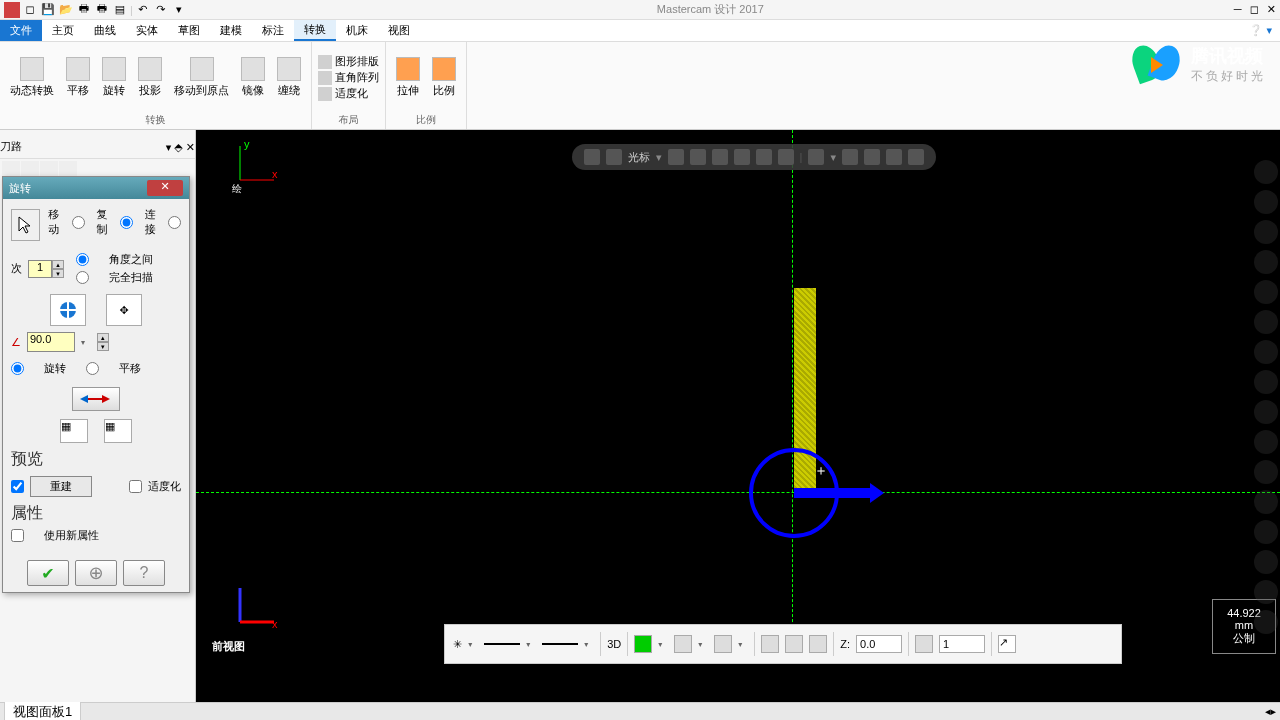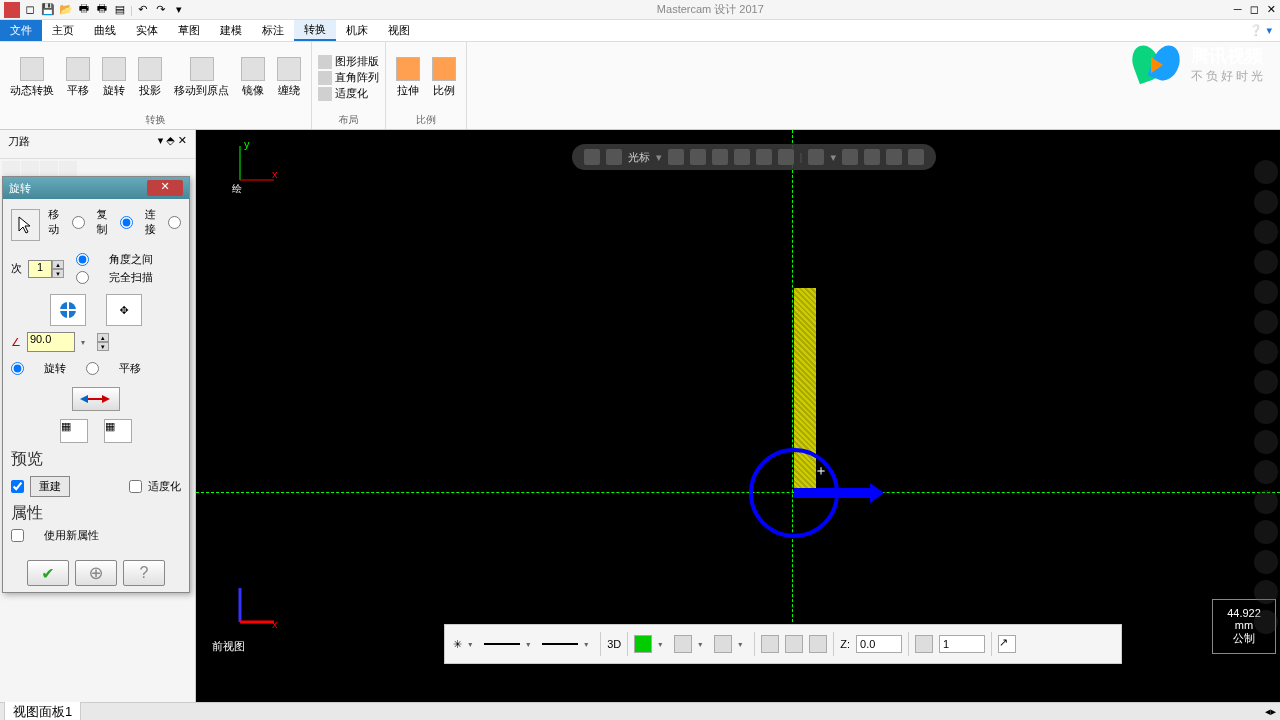--- a/index.html
+++ b/index.html
@@ -18,21 +18,21 @@
 .ribbon-group{border-right:1px solid #ddd;padding:2px 6px;display:flex;flex-direction:column;}
 .ribbon-buttons{flex:1;display:flex;align-items:center;gap:4px;}
 .ribbon-btn{display:flex;flex-direction:column;align-items:center;padding:2px 4px;cursor:pointer;}
 .ribbon-btn-icon{width:24px;height:24px;background:#e0e0e0;border:1px solid #bbb;margin-bottom:2px;}
 .ribbon-label{text-align:center;color:#666;font-size:10px;padding-top:2px;}
 .ribbon-list{display:flex;flex-direction:column;gap:1px;font-size:10px;}
 .ribbon-list-item{display:flex;align-items:center;gap:3px;cursor:pointer;}
 .ribbon-list-icon{width:14px;height:14px;background:#d0d0d0;}
 .main-area{display:flex;height:572px;}
 .side-panel{width:196px;background:#f5f5f5;border-right:1px solid #ccc;position:relative;}
-.panel-header{height:28px;padding:4px 8px;font-size:14px;display:flex;align-items:flex-start;justify-content:space-between;}
+.panel-header{height:28px;padding:4px 0;font-size:14px;display:flex;align-items:flex-end;justify-content:space-between;}
 .panel-icons{display:flex;gap:3px;}
 .panel-toolbar{height:24px;display:flex;padding:2px;gap:1px;border-top:1px solid #ddd;}
 .panel-tb-btn{width:18px;height:18px;background:#eee;}
 .dialog{position:absolute;top:46px;left:2px;width:188px;background:#f0f0f0;border:1px solid #888;box-shadow:2px 2px 6px rgba(0,0,0,0.3);}
 .dialog-title{height:22px;background:linear-gradient(#6ab,#489);color:#fff;padding:3px 6px;display:flex;justify-content:space-between;align-items:center;}
 .dialog-close{width:36px;height:16px;background:#c04040;color:#fff;text-align:center;border-radius:2px;cursor:pointer;}
 .dialog-body{padding:8px;}
 .radio-row{display:flex;gap:12px;margin-bottom:6px;}
 .radio-col{display:flex;align-items:center;gap:12px;}
 .arrow-icon{width:36px;height:32px;border:1px solid #aaa;display:flex;align-items:center;justify-content:center;margin-right:8px;}
@@ -41,36 +41,36 @@
 .num-field{width:24px;height:18px;background:#ffffc0;border:1px solid #888;text-align:center;}
 .spinner{width:12px;display:flex;flex-direction:column;}
 .spin-btn{height:9px;background:#ddd;border:1px solid #999;font-size:7px;text-align:center;line-height:7px;cursor:pointer;}
 .icon-btn{width:36px;height:32px;border:1px solid #aaa;background:#fff;display:flex;align-items:center;justify-content:center;cursor:pointer;}
 .angle-input{width:48px;height:20px;background:#ffffc0;border:1px solid #888;padding:0 2px;}
 .flip-btn{width:48px;height:24px;border:1px solid #999;background:linear-gradient(#fff,#ddd);display:flex;align-items:center;justify-content:center;cursor:pointer;margin:8px auto;}
 .grid-btns{display:flex;gap:16px;justify-content:center;margin:6px 0;}
 .grid-btn{width:28px;height:24px;border:1px solid #aaa;background:#fff;}
 .section-label{font-size:16px;margin:4px 0;color:#333;}
 .checkbox-row{display:flex;align-items:center;gap:20px;margin:3px 0;}
-.rebuild-btn{padding:2px 8px;border:1px solid #888;background:#e8e8e8;cursor:pointer;}
+.rebuild-btn{padding:2px 19px;border:1px solid #888;background:#e8e8e8;cursor:pointer;}
 .dialog-footer{display:flex;gap:6px;padding:6px;justify-content:center;}
 .dlg-fbtn{width:42px;height:26px;border:1px solid #888;background:linear-gradient(#fff,#e0e0e0);display:flex;align-items:center;justify-content:center;cursor:pointer;border-radius:2px;}
 .viewport{flex:1;background:#000;position:relative;}
 .axis-gizmo{position:absolute;}
 .top-gizmo{top:8px;left:36px;}
 .bot-gizmo{bottom:70px;left:36px;}
 .crosshair-h{position:absolute;top:362px;left:0;right:0;border-top:1px dashed #0f0;}
 .crosshair-v{position:absolute;left:596px;top:0;bottom:40px;border-left:1px dashed #0f0;}
 .rect-shape{position:absolute;left:598px;top:158px;width:22px;height:208px;background:repeating-linear-gradient(45deg,#cc0,#cc0 2px,#aa0 2px,#aa0 4px);}
 .gizmo-circle{position:absolute;left:553px;top:318px;width:90px;height:90px;border:4px solid #00f;border-radius:50%;}
 .gizmo-arrow{position:absolute;left:598px;top:358px;width:80px;height:10px;background:#00f;}
 .gizmo-arrow::after{content:"";position:absolute;right:-10px;top:-5px;border-left:14px solid #00f;border-top:10px solid transparent;border-bottom:10px solid transparent;}
 .float-toolbar{position:absolute;top:14px;left:376px;height:26px;background:rgba(60,60,60,0.85);border-radius:13px;display:flex;align-items:center;gap:6px;padding:0 12px;}
 .ft-btn{width:16px;height:16px;background:#555;border-radius:2px;}
-.view-label{position:absolute;bottom:48px;left:16px;color:#fff;font-weight:normal;}
+.view-label{position:absolute;bottom:48px;left:16px;color:#fff;font-weight:bold;}
 .scale-box{position:absolute;bottom:48px;right:4px;width:64px;border:1px solid #888;text-align:center;background:rgba(0,0,0,0.3);color:#fff;font-size:10px;padding:7px;}
 .tencent-logo{position:absolute;top:44px;right:14px;display:flex;align-items:center;gap:6px;}
 .tencent-icon{width:52px;height:40px;position:relative;}
 .tencent-icon::before{content:"";position:absolute;width:26px;height:36px;background:#0bd47e;border-radius:50% 50% 50% 0;transform:rotate(-20deg);}
 .tencent-icon::after{content:"";position:absolute;left:20px;width:26px;height:36px;background:#19a0ff;border-radius:50% 50% 50% 0;transform:rotate(20deg);}
 .tencent-play{position:absolute;left:18px;top:12px;border-left:12px solid #ff8a00;border-top:8px solid transparent;border-bottom:8px solid transparent;z-index:2;}
 .tencent-text{color:#fff;}
 .tencent-main{font-size:18px;font-weight:bold;}
 .tencent-sub{font-size:12px;letter-spacing:3px;color:#aaa;}
 .right-tools{position:absolute;right:0;top:30px;width:26px;display:flex;flex-direction:column;gap:6px;opacity:0.3;}

